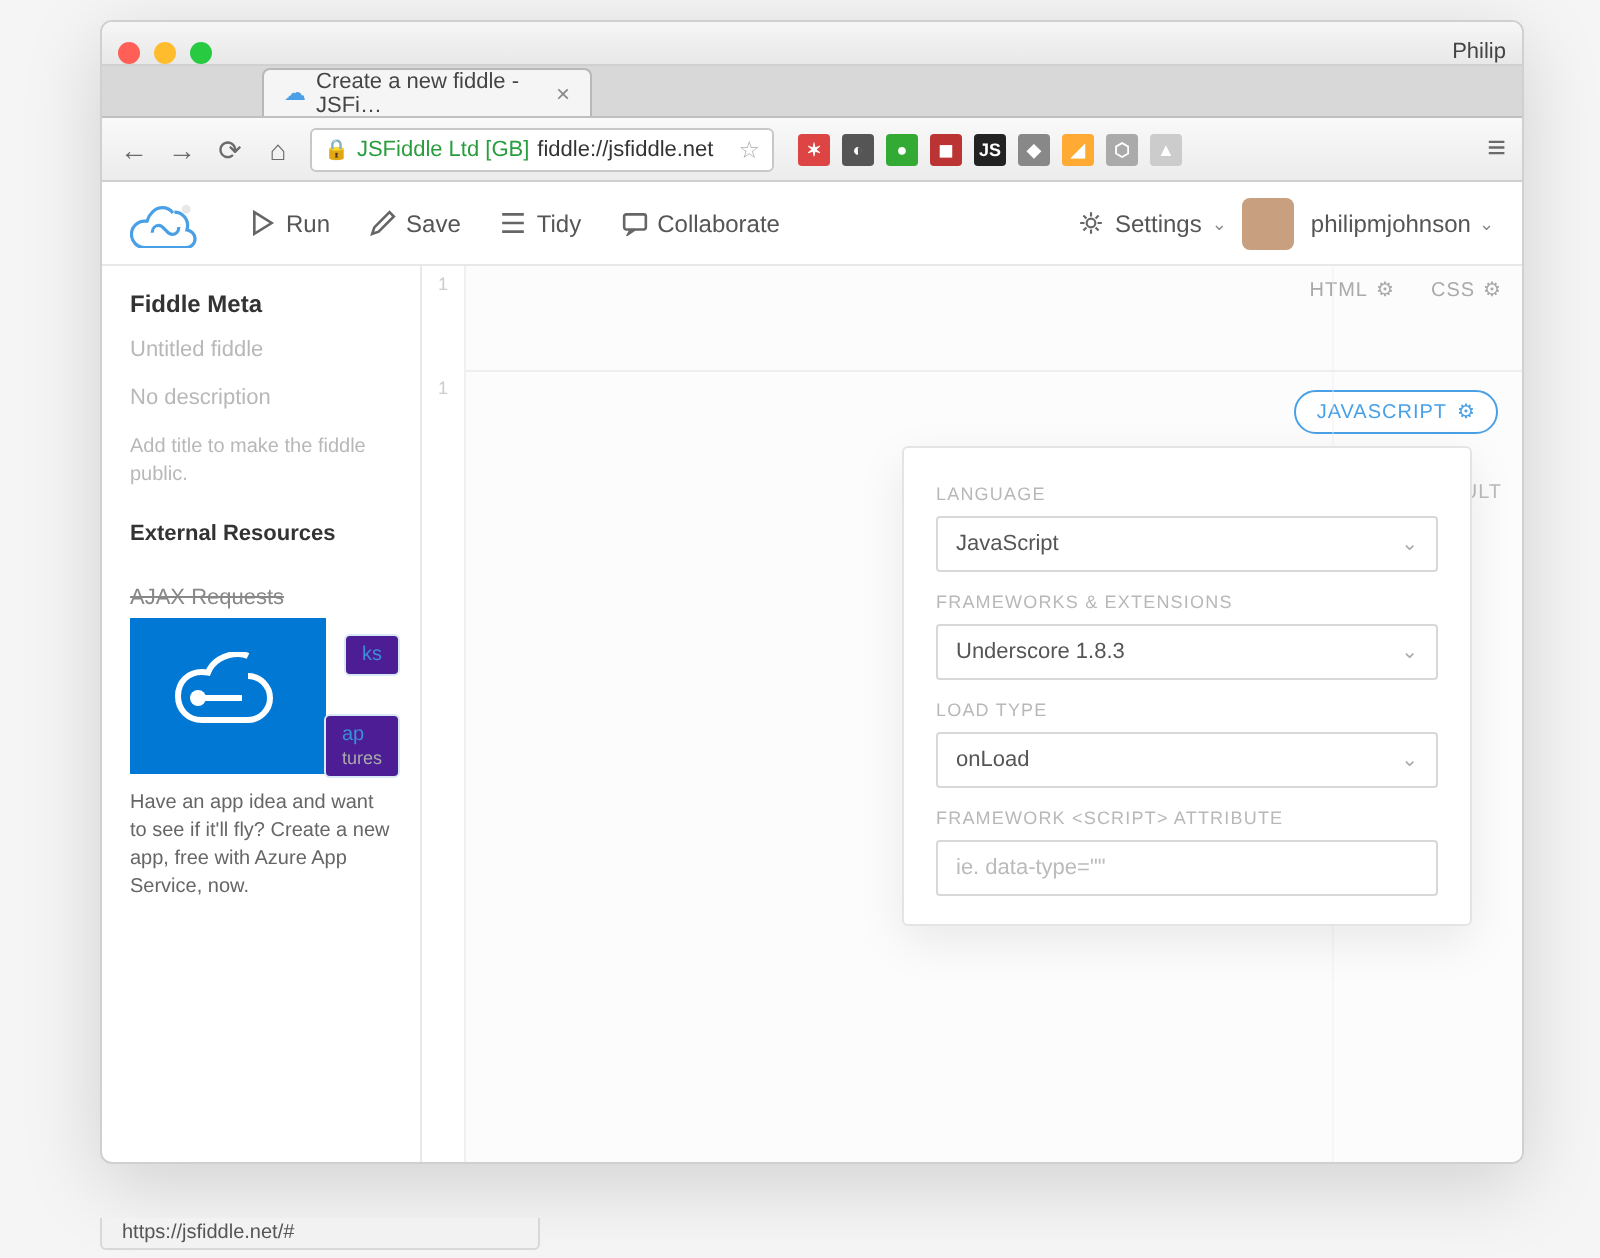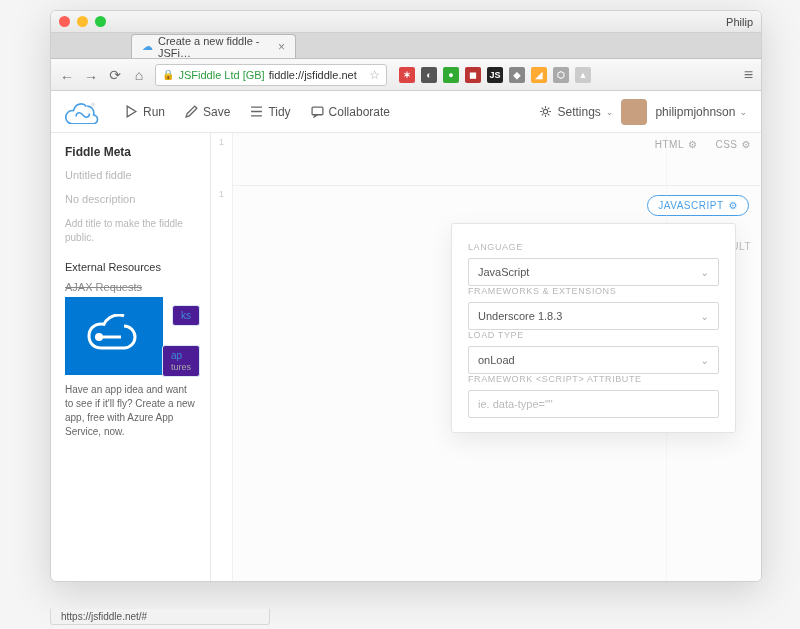--- a/index.html
+++ b/index.html
@@ -1,18 +1,18 @@
 <!DOCTYPE html>
 <html><head>
 <meta charset="utf-8">
 <style>
 *{box-sizing:border-box;margin:0;padding:0;font-family:-apple-system,BlinkMacSystemFont,"Segoe UI",Helvetica,Arial,sans-serif}
 body{background:#f5f5f5;width:800px;height:629px;position:relative;overflow:hidden}
 .window{position:absolute;top:10px;left:50px;width:712px;height:572px;background:#fff;border-radius:6px;box-shadow:0 10px 40px rgba(0,0,0,0.15);overflow:hidden;display:flex;flex-direction:column;border:1px solid #d0d0d0}
-.titlebar{height:22px;background:linear-gradient(#f6f6f6,#e8e8e8);border-bottom:1px solid #d0d0d0;display:flex;align-items:center;padding:0 8px;position:relative}
+.titlebar{height:22px;background:linear-gradient(#f6f6f6,#e8e8e8);border-bottom:1px solid #d0d0d0;display:flex;align-items:flex-end;padding:0 8px;position:relative}
 .traffic{display:flex;gap:7px}
 .tdot{width:11px;height:11px;border-radius:50%}
 .tdot.r{background:#ff5f57}.tdot.y{background:#ffbd2e}.tdot.g{background:#28ca42}
 .user-label{margin-left:auto;font-size:11px;color:#444}
 .tabbar{height:26px;background:#d8d8d8;border-bottom:1px solid #c0c0c0;display:flex;align-items:flex-end;padding-left:80px}
 .tab{background:#f5f5f5;border:1px solid #b8b8b8;border-bottom:none;border-radius:4px 4px 0 0;height:24px;padding:0 10px;display:flex;align-items:center;gap:5px;font-size:11px;color:#444;max-width:165px}
 .tab-fav{color:#4aa0e6;font-size:11px}
 .tab-x{margin-left:6px;color:#888;font-size:12px}
 .urlbar{height:32px;background:linear-gradient(#f9f9f9,#ececec);border-bottom:1px solid #d0d0d0;display:flex;align-items:center;padding:0 8px;gap:8px}
 .navicon{width:16px;height:16px;display:flex;align-items:center;justify-content:center;color:#6b6b6b;font-size:14px;cursor:pointer}
@@ -31,37 +31,37 @@
 .hbtn svg{width:13px;height:13px}
 .hright{margin-left:auto;display:flex;align-items:center;gap:8px}
 .settings-btn{display:flex;align-items:center;gap:5px;font-size:12px;color:#555;cursor:pointer}
 .avatar{width:26px;height:26px;border-radius:4px;background:#c8a080}
 .username{font-size:12px;color:#555;display:flex;align-items:center;gap:4px}
 .app-body{flex:1;display:flex;overflow:hidden}
 .sidebar{width:160px;border-right:1px solid #e8e8e8;padding:12px 14px;display:flex;flex-direction:column;overflow:hidden}
 .sec-title{font-size:12px;font-weight:600;color:#333;margin-bottom:10px}
 .sec-text{font-size:11px;color:#b8b8b8;margin-bottom:12px}
 .sec-hint{font-size:10px;color:#b8b8b8;line-height:1.4;margin-bottom:16px}
-.ext-title{font-size:11px;font-weight:400;color:#333;margin-bottom:8px}
+.ext-title{font-size:11px;font-weight:700;color:#333;margin-bottom:20px}
 .ajax{font-size:11px;color:#888;text-decoration:line-through;margin-bottom:4px}
 .azure-card{position:relative}
 .azure-img{width:98px;height:78px;background:#0078d4;display:flex;align-items:center;justify-content:center}
 .azure-desc{font-size:10px;color:#666;line-height:1.4;margin-top:8px}
 .editor-area{flex:1;position:relative;background:#fcfcfc}
 .gutter{position:absolute;left:0;top:0;width:22px;height:100%;background:#fff;border-right:1px solid #f0f0f0}
 .gutter span{display:block;font-size:9px;color:#ccc;text-align:center;padding-top:4px}
 .pane-labels{position:absolute;top:6px;right:10px;display:flex;gap:18px}
 .pane-label{font-size:10px;color:#aaa;letter-spacing:0.5px;display:flex;align-items:flex-end;gap:4px}
 .pane-label .gear{font-size:10px;color:#aaa}
 .hdiv{position:absolute;top:52px;left:0;right:0;height:1px;background:#eee}
 .gutter2{position:absolute;left:0;top:52px;width:22px}
 .js-chip{position:absolute;top:62px;right:12px;border:1px solid #4aa0e6;color:#4aa0e6;font-size:10px;letter-spacing:0.5px;padding:4px 10px;border-radius:12px;display:flex;align-items:center;gap:5px;background:#fff;cursor:pointer}
 .result-label{position:absolute;top:108px;right:10px;font-size:10px;color:#bbb;letter-spacing:0.5px}
 .popup{position:absolute;top:90px;left:240px;width:285px;background:#fff;border:1px solid #e4e4e4;border-radius:3px;box-shadow:0 8px 24px rgba(0,0,0,0.08);padding:14px 16px}
-.pop-label{font-size:9px;color:#b8b8b8;letter-spacing:0.6px;margin-bottom:6px;}
+.pop-label{font-size:9px;color:#b8b8b8;letter-spacing:0.6px;margin-bottom:6px;margin-top:10px}
 .pop-label:first-child{margin-top:4px}
 .pop-select{border:1px solid #d8d8d8;border-radius:2px;height:28px;display:flex;align-items:center;justify-content:space-between;padding:0 9px;font-size:11px;color:#555;cursor:pointer}
 .pop-select .chev{color:#aaa;font-size:10px}
 .pop-input{border:1px solid #d8d8d8;border-radius:2px;height:28px;padding:0 9px;font-size:11px;color:#bbb;display:flex;align-items:center}
 .status-bar{position:absolute;bottom:4px;left:50px;background:#f2f2f2;border:1px solid #d8d8d8;border-top:none;border-radius:0 0 3px 3px;font-size:10px;color:#555;padding:2px 10px;width:220px}
 .ks-box{position:absolute;right:14px;bottom:122px;border:1px solid #d8e8f5;border-radius:3px;padding:4px 8px;font-size:10px;color:#3b8dd6;background:#4c1d95}
 .ks-sub{font-size:9px;color:#aaa;margin-top:1px}
 .vdiv{position:absolute;top:0;bottom:0;right:94px;width:1px;background:#eee;opacity:0.4}
 .sidebar-ksarea{position:relative}
 </style>

